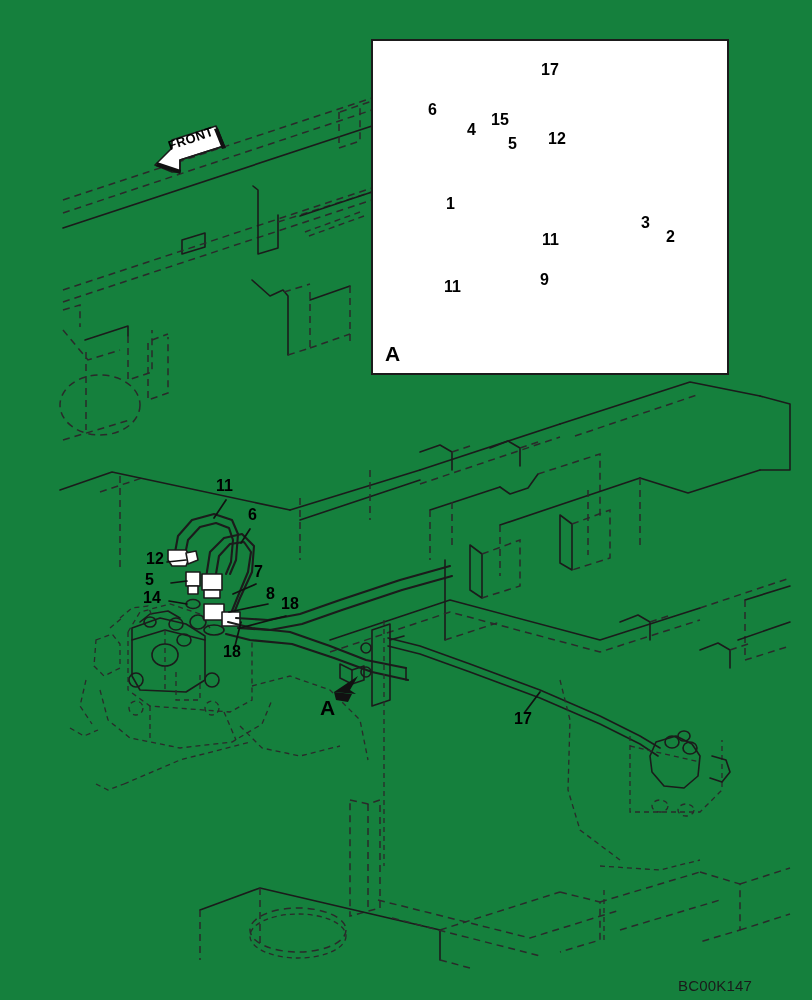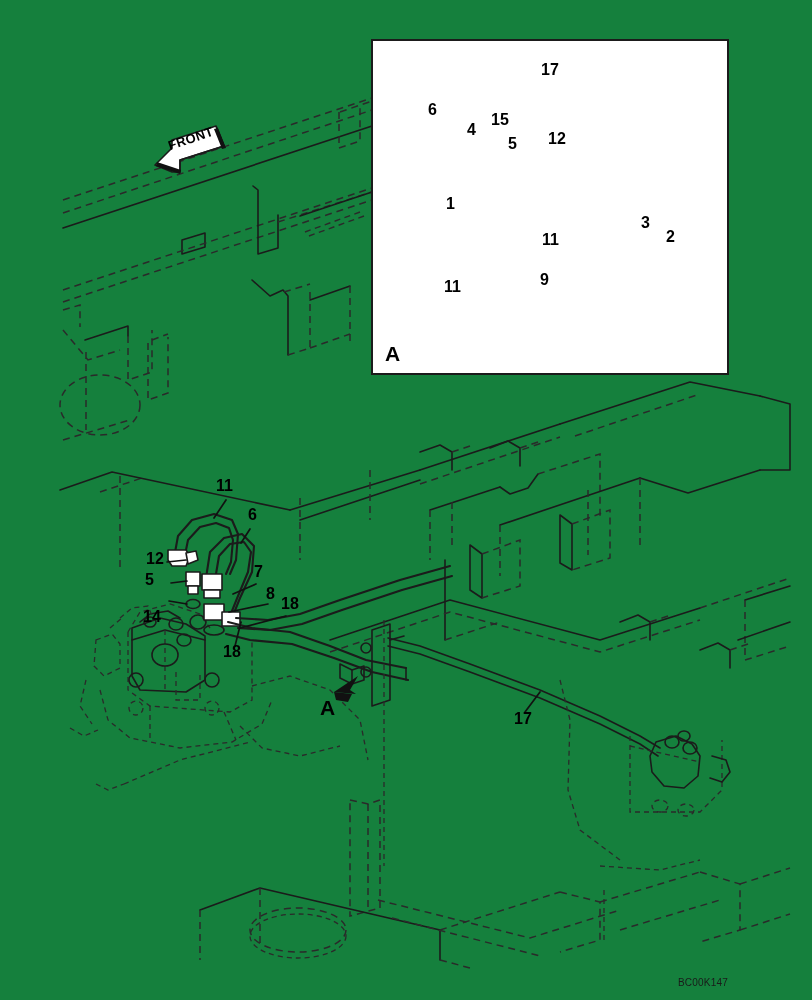--- a/index.html
+++ b/index.html
@@ -1,21 +1,21 @@
 <!DOCTYPE html>
 <html><head>
 <meta charset="utf-8">
 <style>
   html,body{margin:0;padding:0;background:#ffffff;}
   body{width:812px;height:1000px;font-family:"Liberation Sans",sans-serif;color:#000;}
   #page{position:relative;width:812px;height:1000px;overflow:hidden;background:#15803d;}
   #artboard{position:absolute;left:0;top:0;width:812px;height:1000px;}
   .lbl{position:absolute;font-family:"Liberation Sans",sans-serif;font-weight:bold;font-size:16px;line-height:1;color:#000;white-space:nowrap;}
   .lbl.sec{font-size:21px;font-weight:bold;}
-  .code{position:absolute;font-family:"Liberation Sans",sans-serif;font-size:10px;font-weight:normal;letter-spacing:.2px;color:#1a1a1a;white-space:nowrap;}
+  .code{position:absolute;font-family:"Liberation Sans",sans-serif;font-size:15px;font-weight:normal;letter-spacing:.2px;color:#1a1a1a;white-space:nowrap;}
   .detailbox{position:absolute;left:371px;top:39px;width:358px;height:336px;border:2.5px solid #1b1b1b;background:#fff;box-sizing:border-box;}
   .frontword{position:absolute;font-family:"Liberation Sans",sans-serif;font-weight:bold;font-size:13px;letter-spacing:.5px;color:#000;}
 </style>
 </head>
 <body>
 
 <div id="page">
 
   <svg id="artboard" viewBox="0 0 812 1000" xmlns="http://www.w3.org/2000/svg">
     <defs>
@@ -383,21 +383,21 @@
   <div class="lbl" style="left:542px;top:232px;">11</div>
   <div class="lbl" style="left:540px;top:272px;">9</div>
   <div class="lbl" style="left:444px;top:279px;">11</div>
 
   <div class="lbl sec" style="left:385px;top:343px;">A</div>
 
   <div class="lbl" style="left:216px;top:478px;">11</div>
   <div class="lbl" style="left:248px;top:507px;">6</div>
   <div class="lbl" style="left:146px;top:551px;text-align:center;">12</div>
   <div class="lbl" style="left:145px;top:572px;">5</div>
-  <div class="lbl" style="left:143px;top:590px;margin-top:19px;">14</div>
+  <div class="lbl" style="left:143px;top:590px;">14</div>
   <div class="lbl" style="left:254px;top:564px;">7</div>
   <div class="lbl" style="left:266px;top:586px;">8</div>
   <div class="lbl" style="left:281px;top:596px;">18</div>
   <div class="lbl" style="left:223px;top:644px;">18</div>
   <div class="lbl" style="left:514px;top:711px;">17</div>
 
   <div class="lbl sec" style="left:320px;top:697px;">A</div>
 
   <div class="frontword" style="left:166px;top:139px;transform:rotate(-19deg);transform-origin:left top;">FRONT</div>
 

